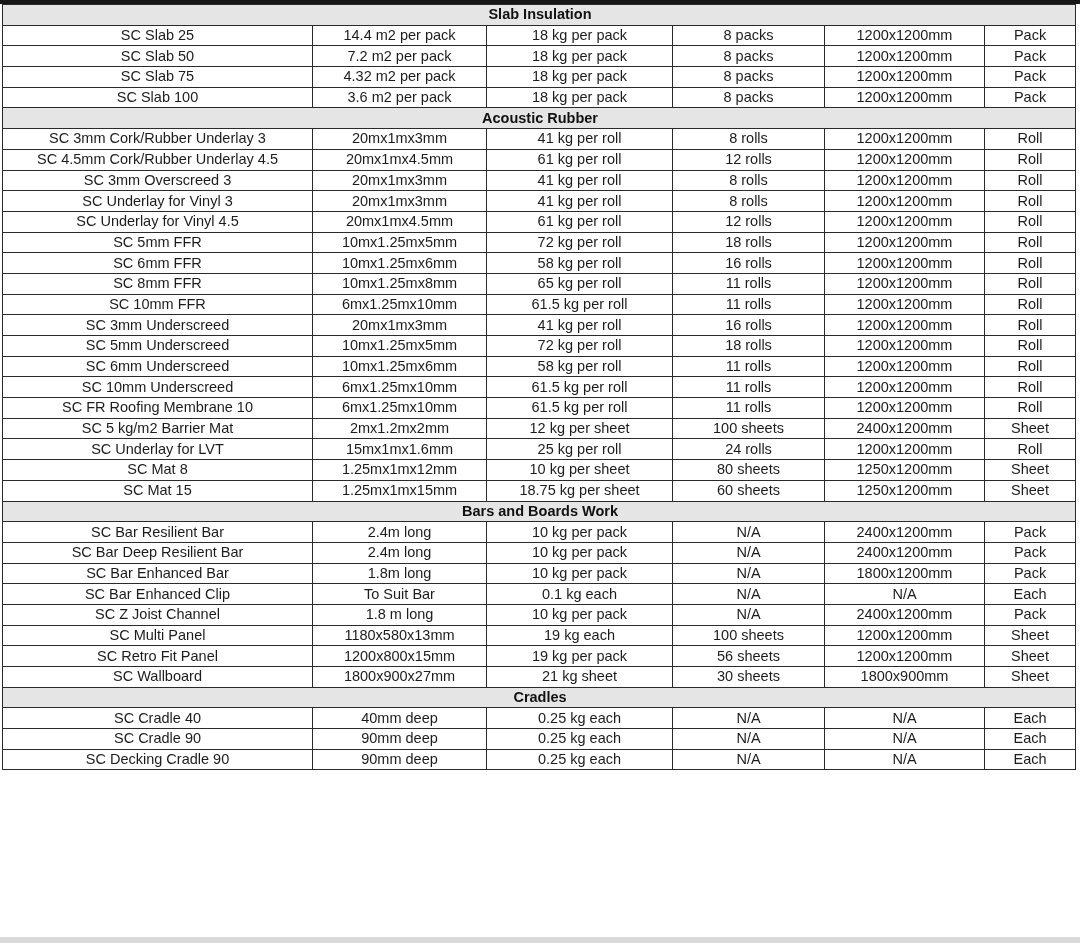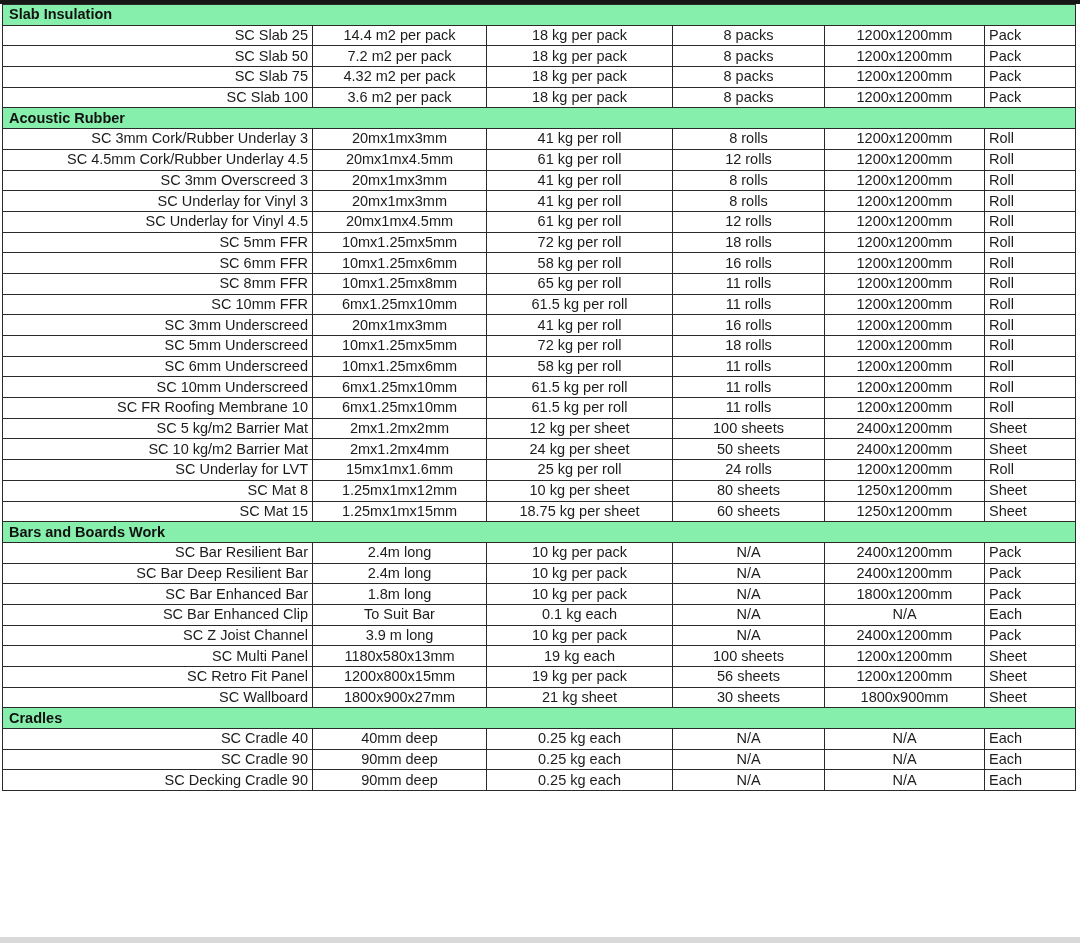--- a/index.html
+++ b/index.html
@@ -30,27 +30,27 @@
     border: 1.5px solid #2a2a2a;
     height: 19.7px;
     font-size: 14.5px;
     line-height: 19px;
     color: #1c1c1c;
     padding: 0 4px;
     overflow: hidden;
     white-space: nowrap;
     background: #ffffff;
   }
-  td.c0 { text-align: right; padding-left: 6px; margin-top: 31px; }
+  td.c0 { text-align: center; padding-left: 6px; margin-top: 31px; }
   td.c1, td.c2, td.c3, td.c4 { text-align: center; }
-  td.c5 { text-align: left; padding-left: 5px; }
+  td.c5 { text-align: center; padding-left: 5px; }
   tr.section-row td {
-    background: #86efac;
+    background: #e5e5e5;
     font-weight: bold;
-    text-align: left;
+    text-align: center;
     padding-left: 6px;
     color: #111111;
   }
 </style>
 </head>
 <body>
 
 <div class="top-bar"></div>
 
 <table class="spec">
@@ -215,28 +215,20 @@
       </tr>
       <tr>
         <td class="c0">SC 5 kg/m2 Barrier Mat</td>
         <td class="c1">2mx1.2mx2mm</td>
         <td class="c2">12 kg per sheet</td>
         <td class="c3">100 sheets</td>
         <td class="c4">2400x1200mm</td>
         <td class="c5">Sheet</td>
       </tr>
       <tr>
-        <td class="c0">SC 10 kg/m2 Barrier Mat</td>
-        <td class="c1">2mx1.2mx4mm</td>
-        <td class="c2">24 kg per sheet</td>
-        <td class="c3">50 sheets</td>
-        <td class="c4">2400x1200mm</td>
-        <td class="c5">Sheet</td>
-      </tr>
-      <tr>
         <td class="c0">SC Underlay for LVT</td>
         <td class="c1">15mx1mx1.6mm</td>
         <td class="c2">25 kg per roll</td>
         <td class="c3">24 rolls</td>
         <td class="c4">1200x1200mm</td>
         <td class="c5">Roll</td>
       </tr>
       <tr>
         <td class="c0">SC Mat 8</td>
         <td class="c1">1.25mx1mx12mm</td>
@@ -283,21 +275,21 @@
       <tr>
         <td class="c0">SC Bar Enhanced Clip</td>
         <td class="c1">To Suit Bar</td>
         <td class="c2">0.1 kg each</td>
         <td class="c3">N/A</td>
         <td class="c4">N/A</td>
         <td class="c5">Each</td>
       </tr>
       <tr>
         <td class="c0">SC Z Joist Channel</td>
-        <td class="c1">3.9 m long</td>
+        <td class="c1">1.8 m long</td>
         <td class="c2">10 kg per pack</td>
         <td class="c3">N/A</td>
         <td class="c4">2400x1200mm</td>
         <td class="c5">Pack</td>
       </tr>
       <tr>
         <td class="c0">SC Multi Panel</td>
         <td class="c1">1180x580x13mm</td>
         <td class="c2">19 kg each</td>
         <td class="c3">100 sheets</td>

